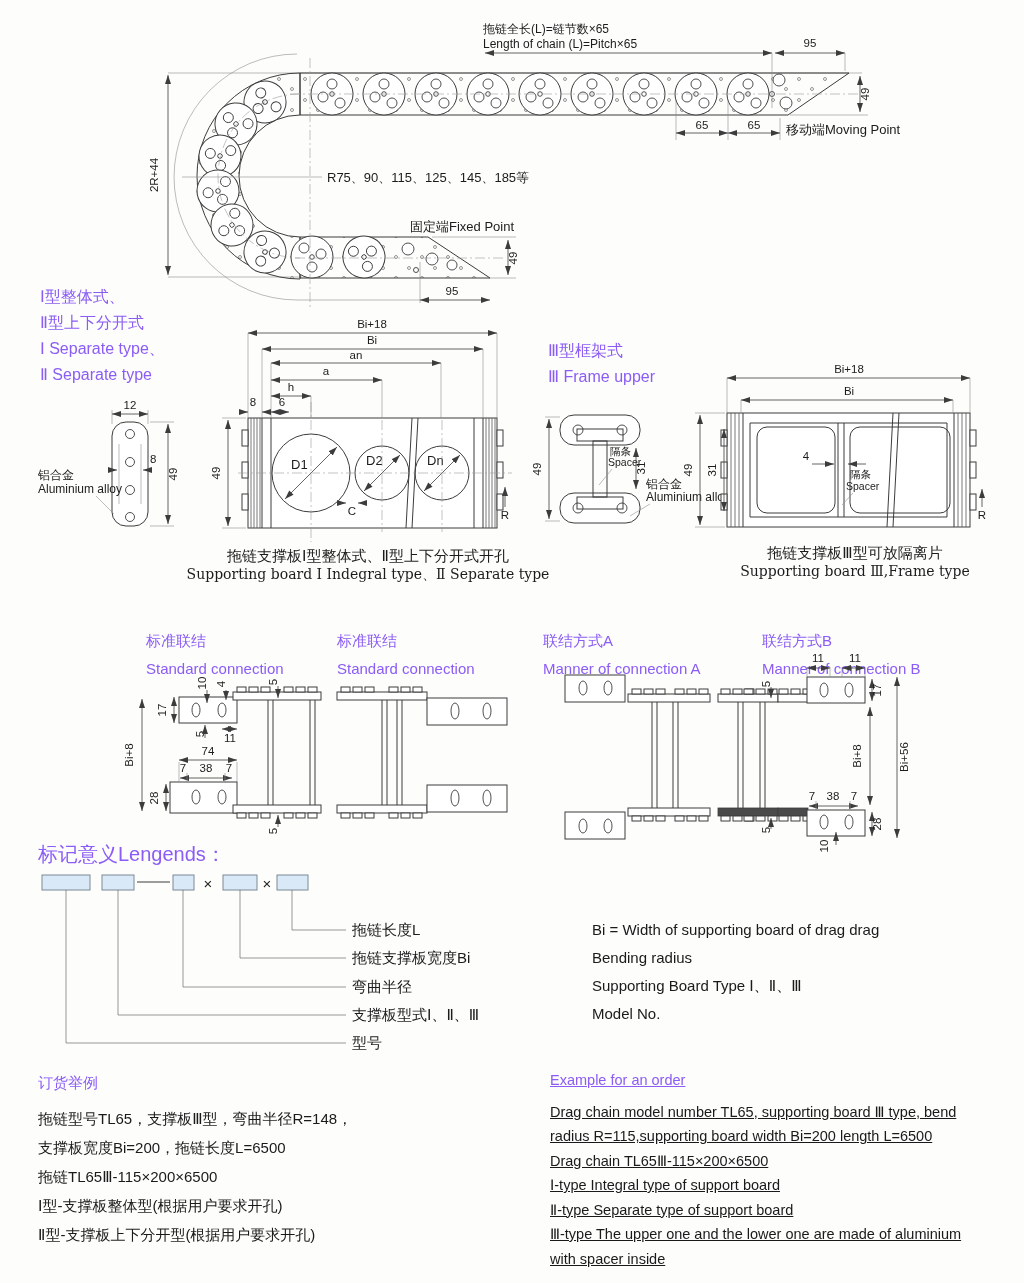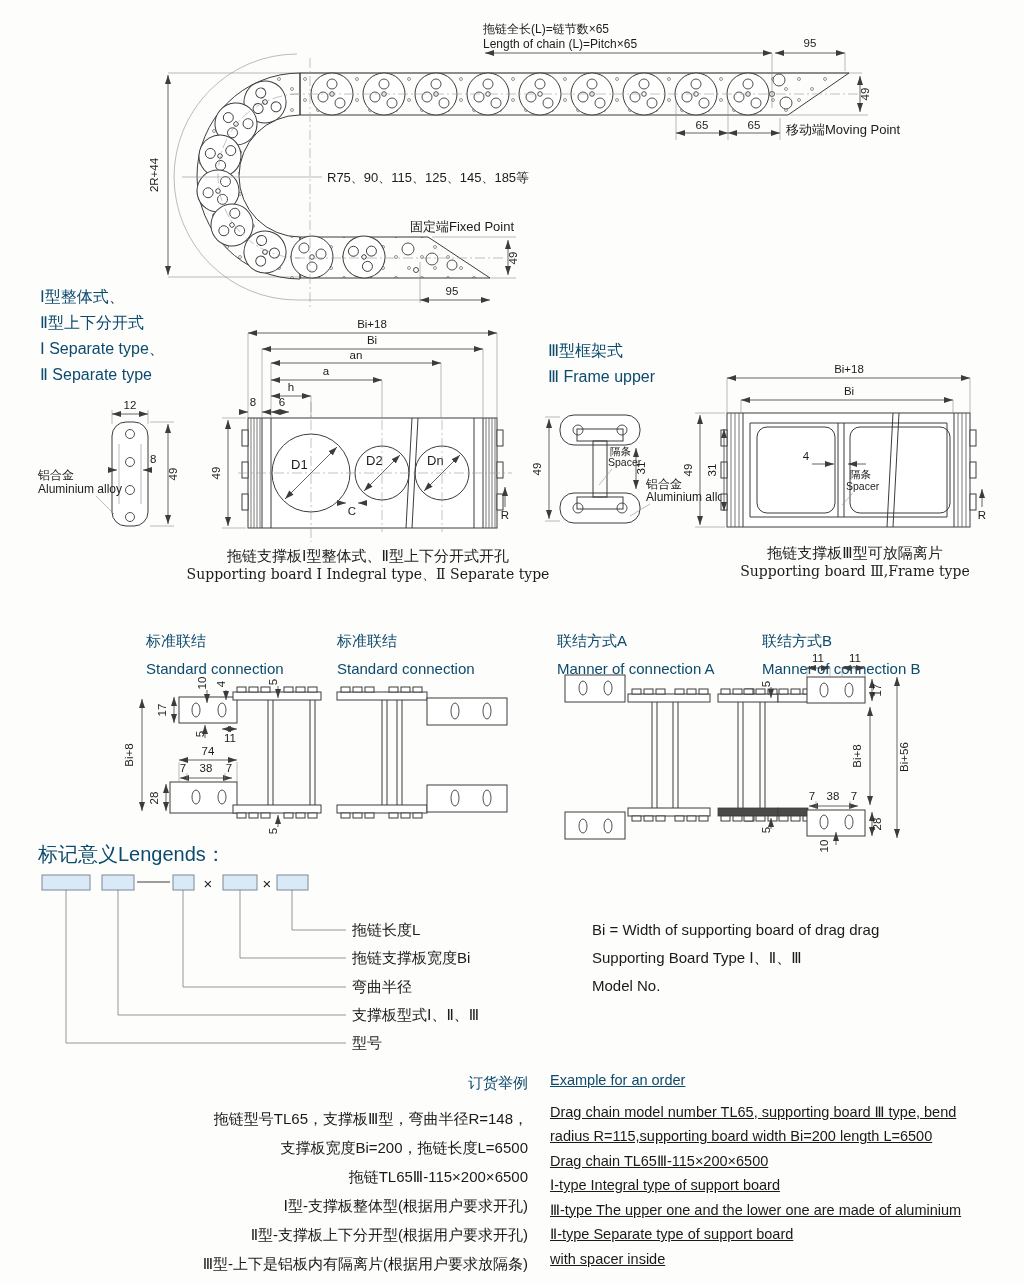--- a/index.html
+++ b/index.html
@@ -1,25 +1,25 @@
 <!DOCTYPE html>
 <html><head>
 <meta charset="utf-8">
 <style>
   html,body{margin:0;padding:0;}
   body{width:1024px;height:1283px;position:relative;background:#fdfdfb;
        font-family:"Liberation Sans",sans-serif;color:#1a1a1a;}
   .abs{position:absolute;}
   svg{position:absolute;overflow:visible;}
-  .blue{color:#0c4a6e;}
+  .blue{color:#8b5cf6;}
   .h-cn{font-size:16px;line-height:26px;}
   .conn-title{font-size:15px;line-height:28px;}
   .legend-en div{font-size:15px;line-height:28px;}
   .order-title{font-size:15.5px;margin-bottom:7px;}
-  .order-cn div{font-size:15px;line-height:29px;text-align:right;}
+  .order-cn div{font-size:15px;line-height:29px;}
   .order-en div{font-size:14.5px;line-height:24.5px;text-decoration:underline;}
   
   .ln{stroke:#3c3c3c;stroke-width:1;fill:none;}
   .lnf{stroke:#3c3c3c;stroke-width:1;fill:#fff;}
   .band{stroke:#3c3c3c;stroke-width:1;}
   .thin{stroke:#8f8f8f;stroke-width:0.6;fill:none;}
   .cl{stroke:#9a9a9a;stroke-width:0.6;fill:none;stroke-dasharray:10 3 2 3;}
   .dim{stroke:#3c3c3c;stroke-width:0.8;fill:none;}
   .hatch{stroke:#555;stroke-width:0.8;}
   .link{fill:#fff;stroke:#3c3c3c;stroke-width:1;}
@@ -337,21 +337,21 @@
 </svg>
 
 <div class="abs blue conn-title" style="left:146px;top:627px">
   <div>标准联结</div>
   <div>Standard connection</div>
 </div>
 <div class="abs blue conn-title" style="left:337px;top:627px">
   <div>标准联结</div>
   <div>Standard connection</div>
 </div>
-<div class="abs blue conn-title" style="left:557px;top:627px">
+<div class="abs blue conn-title" style="left:543px;top:627px">
   <div>联结方式A</div>
   <div>Manner of connection A</div>
 </div>
 <div class="abs blue conn-title" style="left:762px;top:627px">
   <div>联结方式B</div>
   <div>Manner of connection B</div>
 </div>
 
 <svg style="left:25px;top:600px" width="515" height="250" viewBox="25 600 515 250">
   <g>
@@ -513,36 +513,36 @@
   <path class="thin" style="stroke:#555" d="M66,890 V1043 H346"></path>
   <text class="lgt" x="352" y="935">拖链长度L</text>
   <text class="lgt" x="352" y="963">拖链支撑板宽度Bi</text>
   <text class="lgt" x="352" y="992">弯曲半径</text>
   <text class="lgt" x="352" y="1020">支撑板型式Ⅰ、Ⅱ、Ⅲ</text>
   <text class="lgt" x="352" y="1048">型号</text>
 </svg>
 
 <div class="abs legend-en" style="left:592px;top:916px">
   <div>Bi = Width of supporting board of drag drag</div>
+  <div>Bending radius</div>
   <div>Supporting Board Type Ⅰ、Ⅱ、Ⅲ</div>
   <div>Model No.</div>
 </div>
 
 <div class="abs order-cn" style="left:38px;top:1068px;width:490px">
   <div class="blue order-title">订货举例</div>
   <div>拖链型号TL65，支撑板Ⅲ型，弯曲半径R=148，</div>
   <div>支撑板宽度Bi=200，拖链长度L=6500</div>
   <div>拖链TL65Ⅲ-115×200×6500</div>
   <div>Ⅰ型-支撑板整体型(根据用户要求开孔)</div>
   <div>Ⅱ型-支撑板上下分开型(根据用户要求开孔)</div>
-  <div>Ⅲ型-上下是铝板内有隔离片(根据用户要求放隔条)</div>
 </div>
 
 <div class="abs order-en" style="left:550px;top:1068px;width:466px">
   <div class="blue order-title">Example for an order</div>
   <div>Drag chain model number TL65, supporting board Ⅲ type, bend</div>
   <div>radius R=115,supporting board width Bi=200 length L=6500</div>
   <div>Drag chain TL65Ⅲ-115×200×6500</div>
   <div>Ⅰ-type Integral type of support board</div>
+  <div>Ⅱ-type Separate type of support board</div>
   <div>Ⅲ-type The upper one and the lower one are made of aluminium</div>
-  <div>Ⅱ-type Separate type of support board</div>
   <div>with spacer inside</div>
 </div>
 
 </body></html>

